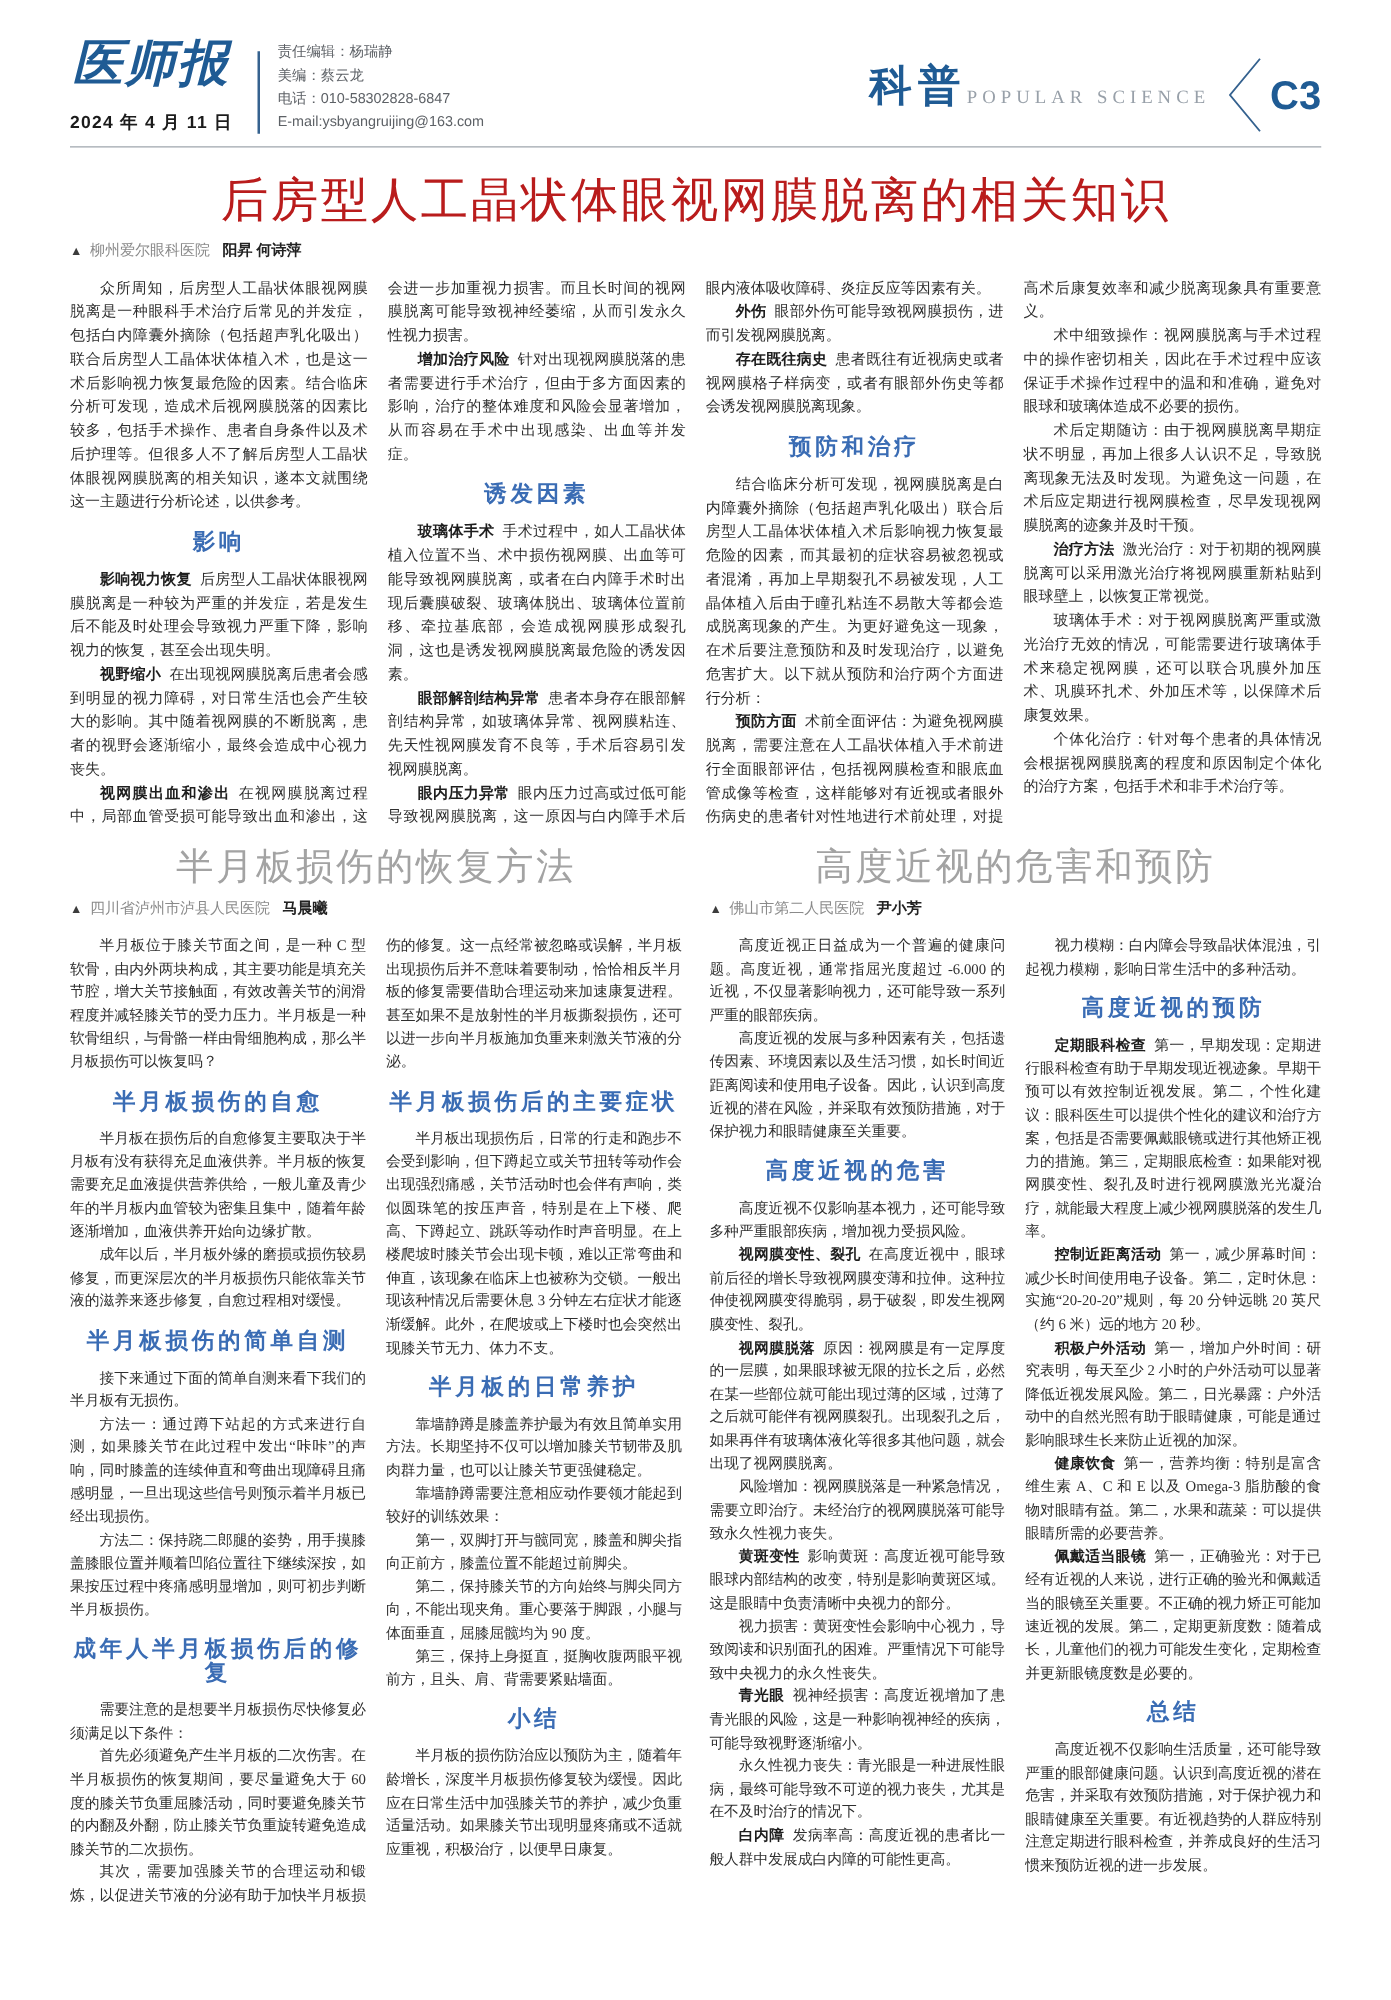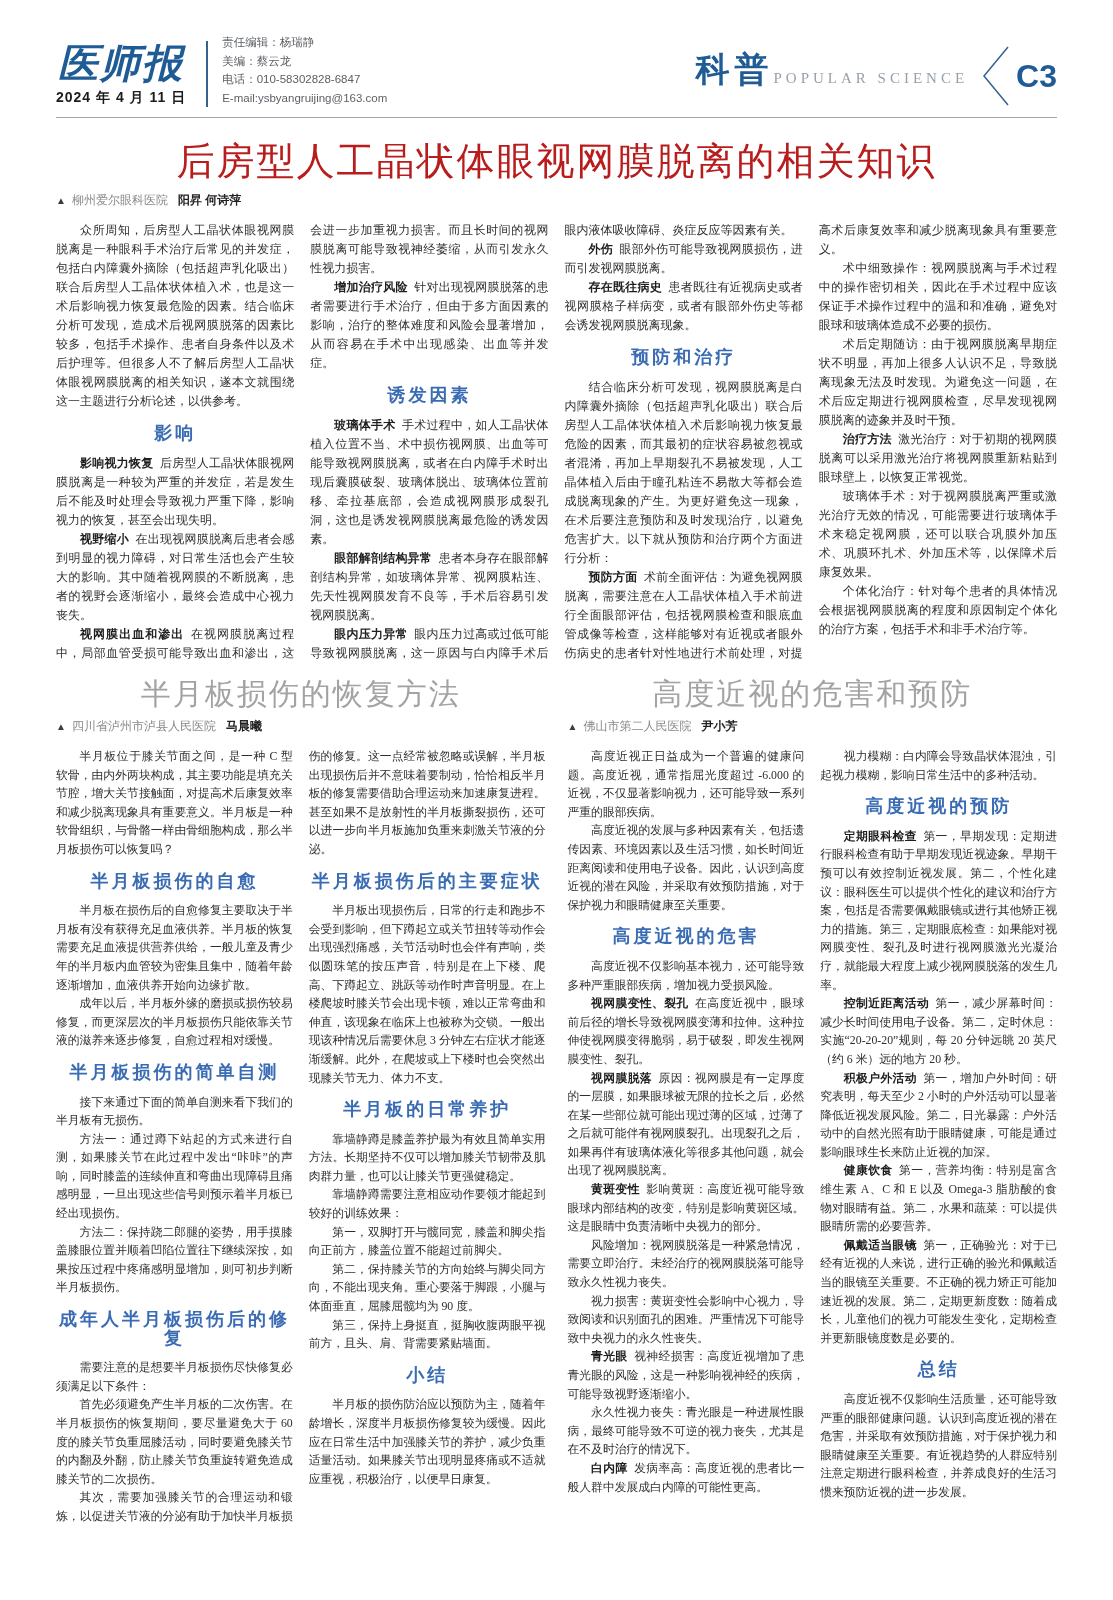--- a/index.html
+++ b/index.html
@@ -6,21 +6,21 @@
   .page{
     width:1113px;height:1600px;box-sizing:border-box;
     background:#fff;padding:30px 56px 0;
     font-family:"Liberation Serif","DejaVu Serif",serif;color:#2e2e2e;
     position:relative;overflow:hidden;
   }
   
   .masthead{display:flex;align-items:flex-end;border-bottom:1px solid #9fa6ad;padding-bottom:10px;height:88px;box-sizing:border-box;}
   .logo-block{display:flex;flex-direction:column;align-items:center;}
   .logo{font-family:"DejaVu Serif",serif;font-weight:bold;font-style:italic;font-size:40px;line-height:44px;color:#1f5b94;letter-spacing:2px;}
-  .date{font-family:"Liberation Sans",sans-serif;font-weight:bold;font-size:14px;color:#1b1b1b;margin-top:4px;letter-spacing:1px;white-space:nowrap;}
+  .date{font-family:"Liberation Sans",sans-serif;font-weight:bold;font-size:14px;color:#1b1b1b;margin-top:16px;letter-spacing:1px;white-space:nowrap;}
   .vdiv{width:2px;background:#35628f;height:66px;margin:2px 14px 0 20px;}
   .editor-lines{font-family:"Liberation Sans",sans-serif;font-size:11.5px;line-height:1.6;color:#5d6166;padding-top:1px;}
   .mast-right{margin-left:auto;display:flex;align-items:flex-start;}
   .section-block{display:flex;align-items:flex-end;margin-top:6px;}
   .section-cn{font-family:"Liberation Sans",sans-serif;font-weight:bold;font-size:34px;line-height:36px;color:#1f5b94;letter-spacing:5px;}
   .section-en{font-family:"Liberation Serif",serif;font-size:15px;color:#98a0a9;letter-spacing:4px;margin-top:2px;white-space:nowrap;}
   .chevron{margin:0 6px 0 12px;}
   .page-no{font-family:"Liberation Sans",sans-serif;font-weight:bold;font-size:32px;line-height:34px;color:#1f5b94;margin-top:14px;}
   
   .main-title{font-family:"Liberation Sans","DejaVu Sans",sans-serif;font-weight:normal;font-size:38px;line-height:46px;color:#b91c1c;text-align:center;letter-spacing:2px;margin:20px 0 8px;}
@@ -100,21 +100,21 @@
       </div>
   </div>
 
   <div class="bottom">
     <div class="half">
       <h2 class="half-title">半月板损伤的恢复方法</h2>
       <div class="byline">
         <span class="tri">▲</span><span>四川省泸州市泸县人民医院</span><span class="names">马晨曦</span>
       </div>
       <div class="article-body cols2">
-          <p class="para">半月板位于膝关节面之间，是一种 C 型软骨，由内外两块构成，其主要功能是填充关节腔，增大关节接触面，对提高术后康复效率和减少脱离现象具有重要意义。半月板是一种软骨组织，与骨骼一样由骨细胞构成，那么半月板损伤可以恢复吗？</p>
+          <p class="para">半月板位于膝关节面之间，是一种 C 型软骨，由内外两块构成，其主要功能是填充关节腔，增大关节接触面，有效改善关节的润滑程度并减轻膝关节的受力压力。半月板是一种软骨组织，与骨骼一样由骨细胞构成，那么半月板损伤可以恢复吗？</p>
           <h3 class="sec">半月板损伤的自愈</h3>
           <p class="para">半月板在损伤后的自愈修复主要取决于半月板有没有获得充足血液供养。半月板的恢复需要充足血液提供营养供给，一般儿童及青少年的半月板内血管较为密集且集中，随着年龄逐渐增加，血液供养开始向边缘扩散。</p>
           <p class="para">成年以后，半月板外缘的磨损或损伤较易修复，而更深层次的半月板损伤只能依靠关节液的滋养来逐步修复，自愈过程相对缓慢。</p>
           <h3 class="sec">半月板损伤的简单自测</h3>
           <p class="para">接下来通过下面的简单自测来看下我们的半月板有无损伤。</p>
           <p class="para">方法一：通过蹲下站起的方式来进行自测，如果膝关节在此过程中发出“咔咔”的声响，同时膝盖的连续伸直和弯曲出现障碍且痛感明显，一旦出现这些信号则预示着半月板已经出现损伤。</p>
           <p class="para">方法二：保持跷二郎腿的姿势，用手摸膝盖膝眼位置并顺着凹陷位置往下继续深按，如果按压过程中疼痛感明显增加，则可初步判断半月板损伤。</p>
           <h3 class="sec">成年人半月板损伤后的修复</h3>
           <p class="para">需要注意的是想要半月板损伤尽快修复必须满足以下条件：</p>
           <p class="para">首先必须避免产生半月板的二次伤害。在半月板损伤的恢复期间，要尽量避免大于 60 度的膝关节负重屈膝活动，同时要避免膝关节的内翻及外翻，防止膝关节负重旋转避免造成膝关节的二次损伤。</p>
@@ -136,22 +136,22 @@
       <div class="byline">
         <span class="tri">▲</span><span>佛山市第二人民医院</span><span class="names">尹小芳</span>
       </div>
       <div class="article-body cols2">
           <p class="para">高度近视正日益成为一个普遍的健康问题。高度近视，通常指屈光度超过 -6.000 的近视，不仅显著影响视力，还可能导致一系列严重的眼部疾病。</p>
           <p class="para">高度近视的发展与多种因素有关，包括遗传因素、环境因素以及生活习惯，如长时间近距离阅读和使用电子设备。因此，认识到高度近视的潜在风险，并采取有效预防措施，对于保护视力和眼睛健康至关重要。</p>
           <h3 class="sec">高度近视的危害</h3>
           <p class="para">高度近视不仅影响基本视力，还可能导致多种严重眼部疾病，增加视力受损风险。</p>
           <p class="para"><b class="lead">视网膜变性、裂孔</b>在高度近视中，眼球前后径的增长导致视网膜变薄和拉伸。这种拉伸使视网膜变得脆弱，易于破裂，即发生视网膜变性、裂孔。</p>
           <p class="para"><b class="lead">视网膜脱落</b>原因：视网膜是有一定厚度的一层膜，如果眼球被无限的拉长之后，必然在某一些部位就可能出现过薄的区域，过薄了之后就可能伴有视网膜裂孔。出现裂孔之后，如果再伴有玻璃体液化等很多其他问题，就会出现了视网膜脱离。</p>
+          <p class="para">风险增加：视网膜脱落是一种紧急情况，需要立即治疗。未经治疗的视网膜脱落可能导致永久性视力丧失。</p>
           <p class="para"><b class="lead">黄斑变性</b>影响黄斑：高度近视可能导致眼球内部结构的改变，特别是影响黄斑区域。这是眼睛中负责清晰中央视力的部分。</p>
-          <p class="para">风险增加：视网膜脱落是一种紧急情况，需要立即治疗。未经治疗的视网膜脱落可能导致永久性视力丧失。</p>
           <p class="para">视力损害：黄斑变性会影响中心视力，导致阅读和识别面孔的困难。严重情况下可能导致中央视力的永久性丧失。</p>
           <p class="para"><b class="lead">青光眼</b>视神经损害：高度近视增加了患青光眼的风险，这是一种影响视神经的疾病，可能导致视野逐渐缩小。</p>
           <p class="para">永久性视力丧失：青光眼是一种进展性眼病，最终可能导致不可逆的视力丧失，尤其是在不及时治疗的情况下。</p>
           <p class="para"><b class="lead">白内障</b>发病率高：高度近视的患者比一般人群中发展成白内障的可能性更高。</p>
           <p class="para">视力模糊：白内障会导致晶状体混浊，引起视力模糊，影响日常生活中的多种活动。</p>
           <h3 class="sec">高度近视的预防</h3>
           <p class="para"><b class="lead">定期眼科检查</b>第一，早期发现：定期进行眼科检查有助于早期发现近视迹象。早期干预可以有效控制近视发展。第二，个性化建议：眼科医生可以提供个性化的建议和治疗方案，包括是否需要佩戴眼镜或进行其他矫正视力的措施。第三，定期眼底检查：如果能对视网膜变性、裂孔及时进行视网膜激光光凝治疗，就能最大程度上减少视网膜脱落的发生几率。</p>
           <p class="para"><b class="lead">控制近距离活动</b>第一，减少屏幕时间：减少长时间使用电子设备。第二，定时休息：实施“20-20-20”规则，每 20 分钟远眺 20 英尺（约 6 米）远的地方 20 秒。</p>
           <p class="para"><b class="lead">积极户外活动</b>第一，增加户外时间：研究表明，每天至少 2 小时的户外活动可以显著降低近视发展风险。第二，日光暴露：户外活动中的自然光照有助于眼睛健康，可能是通过影响眼球生长来防止近视的加深。</p>
           <p class="para"><b class="lead">健康饮食</b>第一，营养均衡：特别是富含维生素 A、C 和 E 以及 Omega-3 脂肪酸的食物对眼睛有益。第二，水果和蔬菜：可以提供眼睛所需的必要营养。</p>

